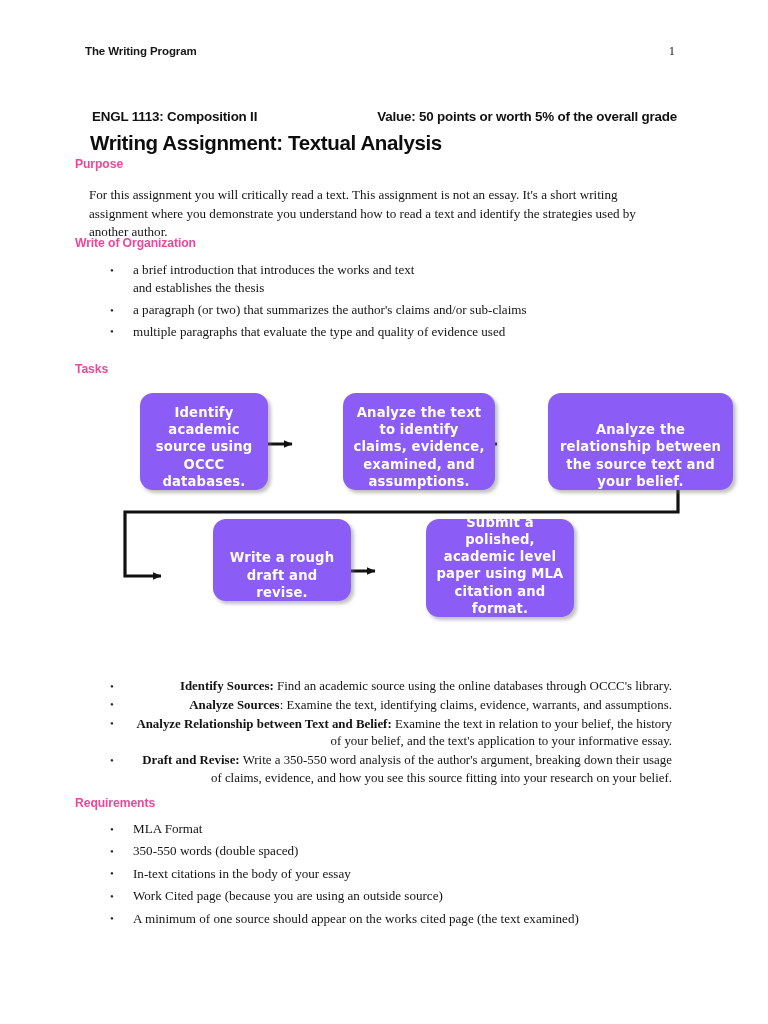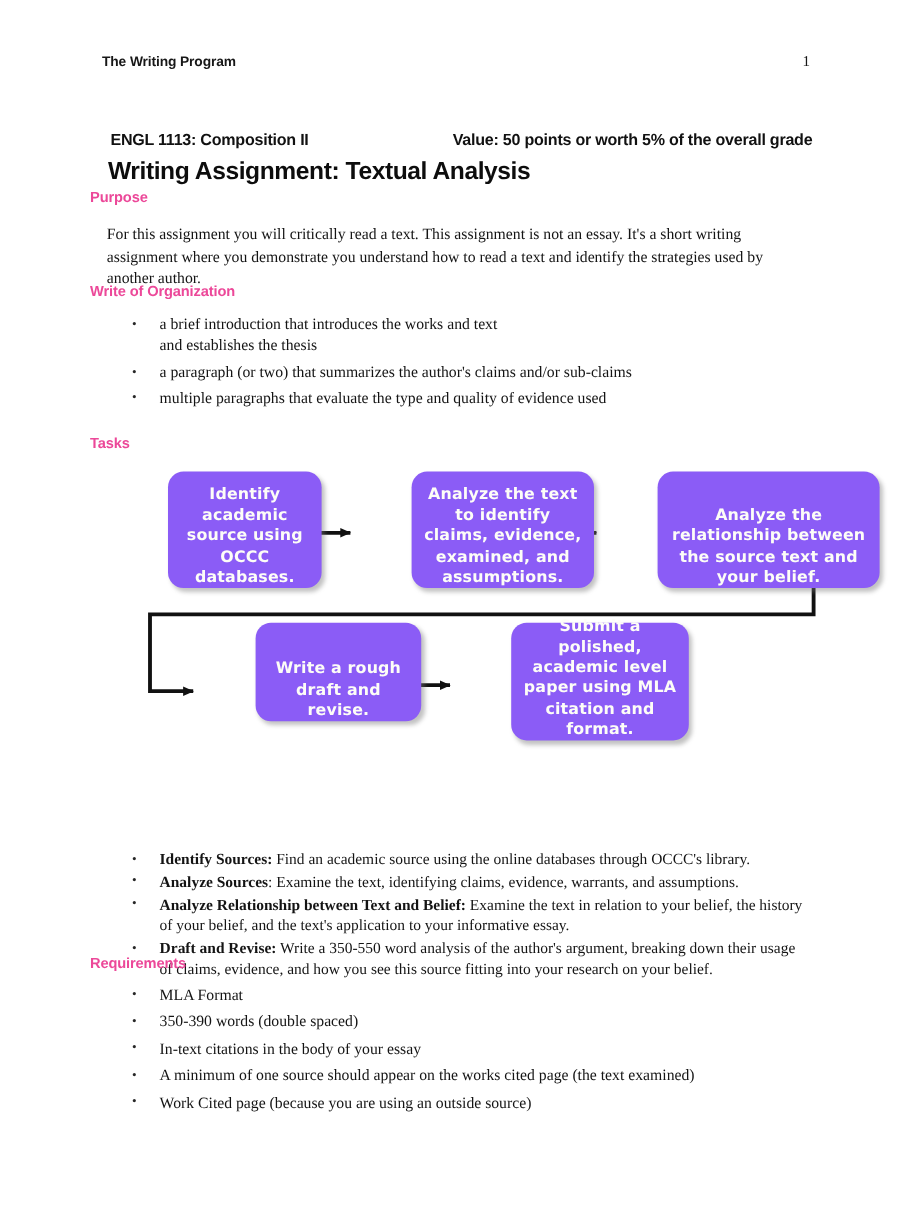--- a/index.html
+++ b/index.html
@@ -131,22 +131,23 @@
   }
   #list-method > li {
     font-size: 13.1px;
     line-height: 18.4px;
     margin-bottom: 3.2px;
   }
   #list-method .sub-line { display: block; }
 
   #list-tasks {
     left: 110px;
-    top: 708px;
+    top: 678px;
     width: 562px;
+    text-align: right;
   }
   #list-tasks > li {
     font-size: 12.9px;
     line-height: 17.4px;
     margin-bottom: 1.5px;
   }
   #list-tasks b {
     font-weight: bold;
   }
 
@@ -287,26 +288,26 @@
       <b>Draft and Revise:</b><span> Write a 350-550 word analysis of the author's argument, breaking down their usage of claims, evidence, and how you see this source fitting into your research on your belief.</span>
     </li>
   </ul>
 
   <div class="sec-heading" id="h-require">Requirements</div>
   <ul class="bullets" id="list-require">
     <li>
       <span>MLA Format</span>
     </li>
     <li>
-      <span>350-390 words (double spaced)</span>
+      <span>350-550 words (double spaced)</span>
     </li>
     <li>
       <span>In-text citations in the body of your essay</span>
     </li>
     <li>
+      <span>Work Cited page (because you are using an outside source)</span>
+    </li>
+    <li>
       <span>A minimum of one source should appear on the works cited page (the text examined)</span>
     </li>
-    <li>
-      <span>Work Cited page (because you are using an outside source)</span>
-    </li>
   </ul>
 
 </div>
 
 </body></html>

